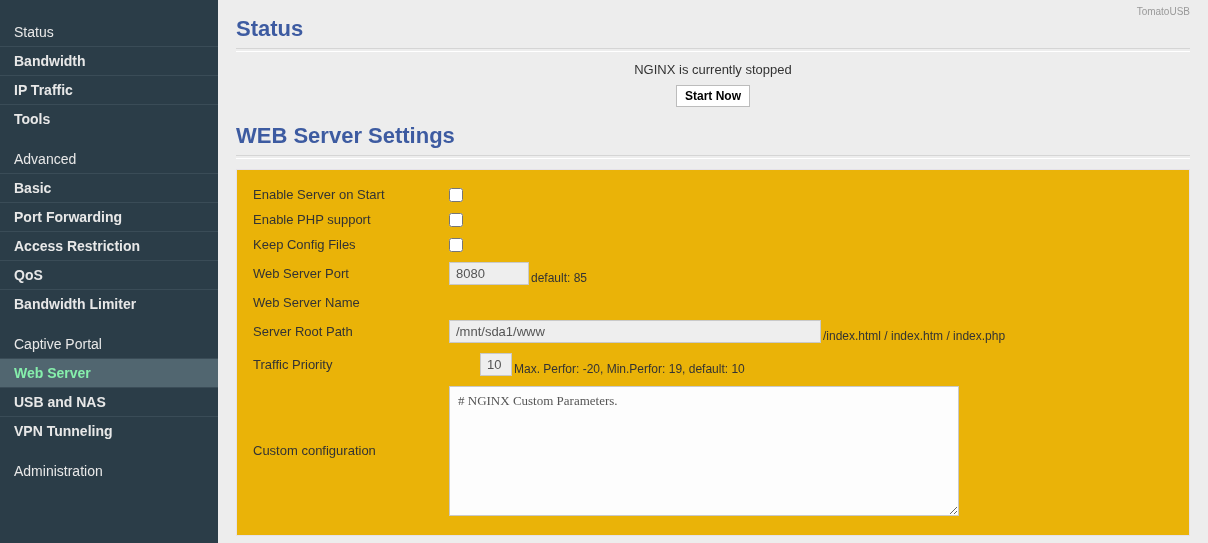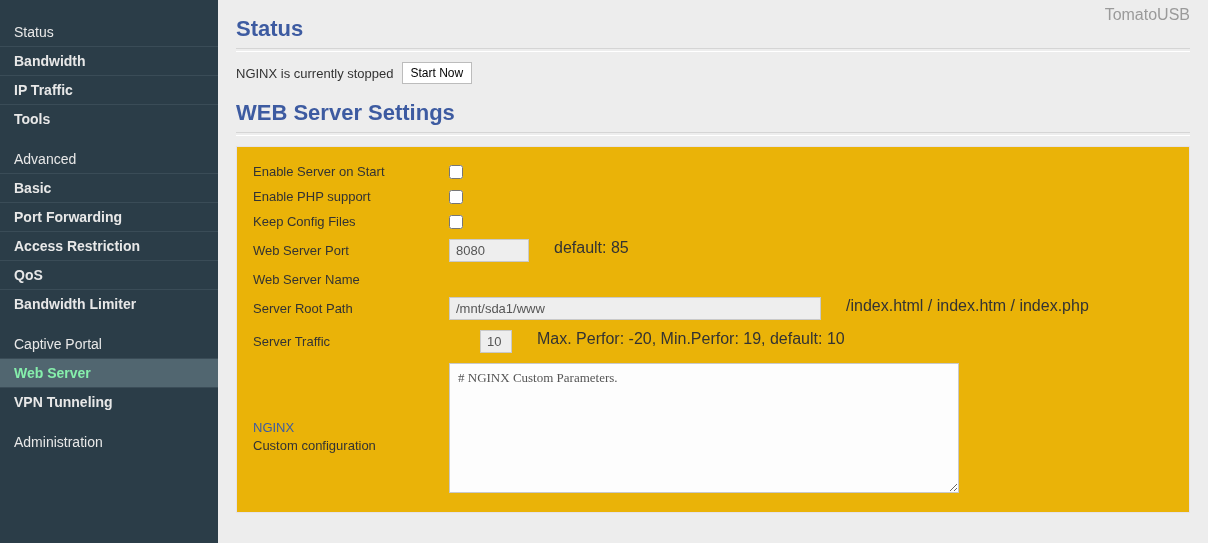--- a/index.html
+++ b/index.html
@@ -9,38 +9,38 @@
 
     
     .sidebar { width: 218px; background: #2b3d48; padding-top: 18px; flex-shrink: 0; }
     .side-group { margin-bottom: 12px; }
     .side-item { color: #e8e8e8; padding: 6px 14px 6px 14px; cursor: pointer; font-size: 14px; }
     .side-item + .side-item { border-top: 1px solid #3a4c57; font-weight: bold; }
     .side-item.active { background: #516670; color: #86efac; }
 
     
     .main { flex: 1; background: #ededed; padding: 6px 18px 18px 18px; position: relative; }
-    .brand { position: absolute; top: 6px; right: 18px; color: #9a9a9a; font-size: 16px; }
+    .brand { position: absolute; top: 6px; right: 18px; color: #9a9a9a; font-size: 10px; }
     h1.section { color: #3d5ba1; font-size: 22px; font-weight: bold; margin-top: 10px; margin-bottom: 2px; padding-bottom: 6px; border-bottom: 1px solid #d5d5d5; }
     h1.section + .hr-light { border-top: 1px solid #fff; margin-bottom: 10px; }
 
-    .status-line { color: #333; font-size: 13px; display: flex; align-items: center; gap: 8px; margin-bottom: 16px; }
-    .btn-start { background: #fff; border: 1px solid #bcbcbc; padding: 3px 8px; font-size: 12px; font-weight: normal; cursor: pointer; }
+    .status-line { color: #333; font-size: 13px; display: flex; align-items: center; gap: 8px; margin-bottom: 16px; flex-direction: column; }
+    .btn-start { background: #fff; border: 1px solid #bcbcbc; padding: 3px 8px; font-size: 12px; font-weight: bold; cursor: pointer; }
 
     .settings-panel { background: #eab308; border: 1px solid #e5e2e9; padding: 12px 16px 14px 16px; margin-top: 6px; }
     .row { display: flex; align-items: center; padding: 5px 0; font-size: 13px; color: #333; }
     .row .lbl { width: 196px; flex-shrink: 0; }
-    .row .ctrl { display: flex; align-items: flex-start; gap: 25px; }
+    .row .ctrl { display: flex; align-items: flex-end; gap: 2px; }
 
     input[type="text"], input[type="number"] { background: #eee; border: 1px solid #c9c9c9; padding: 3px 6px; font-size: 13px; color: #555; font-family: inherit; }
     input.port { width: 80px; }
     input.name { width: 170px; }
     input.path { width: 372px; }
     input.prio { width: 32px; margin-left: 31px; }
-    .hint { color: #333; font-size: 16px; }
+    .hint { color: #333; font-size: 12px; }
 
     .row.ta-row { align-items: flex-start; }
     .row.ta-row .lbl { padding-top: 56px; line-height: 1.35; }
     .nginx-title { color: #3d5ba1; display: block; }
     textarea.custom { background: #fdfdfd; border: 1px solid #c9c9c9; width: 510px; height: 130px; padding: 6px 8px; font-family: Liberation Serif, serif; font-size: 13px; color: #555; resize: both; }
     input[type="checkbox"] { width: 14px; height: 14px; accent-color: #888; }
   </style>
 </head>
 <body>
 
@@ -56,20 +56,21 @@
       <div class="side-item">Advanced</div>
       <div class="side-item">Basic</div>
       <div class="side-item">Port Forwarding</div>
       <div class="side-item">Access Restriction</div>
       <div class="side-item">QoS</div>
       <div class="side-item">Bandwidth Limiter</div>
     </div>
     <div class="side-group">
       <div class="side-item">Captive Portal</div>
       <div class="side-item active">Web Server</div>
+      <div class="side-item">USB and NAS</div>
       <div class="side-item">VPN Tunneling</div>
     </div>
     <div class="side-group">
       <div class="side-item">Administration</div>
     </div>
   </nav>
 
   <main class="main">
     <div class="brand">TomatoUSB</div>
 
@@ -121,30 +122,29 @@
 
       <div class="row">
         <div class="lbl">Server Root Path</div>
         <div class="ctrl">
           <input type="text" class="path" value="/mnt/sda1/www" style="">
           <span class="hint">/index.html / index.htm / index.php</span>
         </div>
       </div>
 
       <div class="row">
-        <div class="lbl">Server Traffic</div>
+        <div class="lbl">Traffic Priority</div>
         <div class="ctrl">
           <input type="text" class="prio" value="10" style="">
           <span class="hint">Max. Perfor: -20, Min.Perfor: 19, default: 10</span>
         </div>
       </div>
 
       <div class="row ta-row">
         <div class="lbl">
-          <span class="nginx-title">NGINX</span>
           <span>Custom configuration</span>
         </div>
         <div class="ctrl">
           <textarea class="custom" style=""># NGINX Custom Parameters.</textarea>
         </div>
       </div>
 
     </div>
   </main>
 </div>

